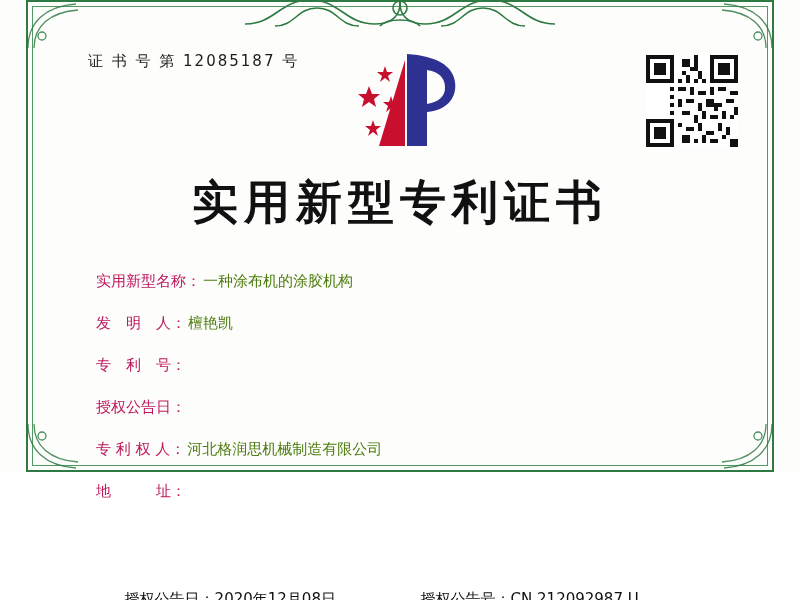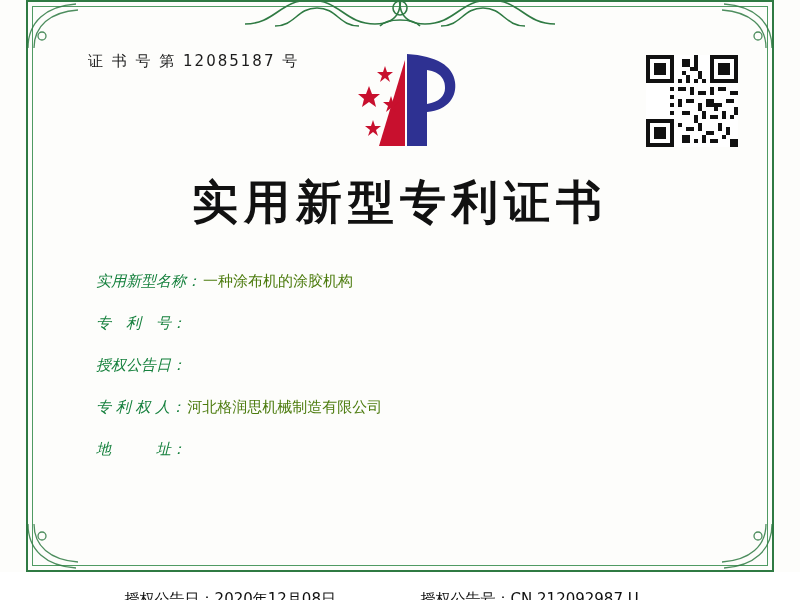--- a/index.html
+++ b/index.html
@@ -10,21 +10,21 @@
     width: 800px;
     height: 600px;
     overflow: hidden;
     background: #ffffff;
     font-family: "Liberation Serif", serif;
   }
 
   .certificate {
     position: relative;
     width: 800px;
-    height: 572px;
+    height: 472px;
     background: #fdfdfb;
     box-sizing: border-box;
   }
 
   
   .border-outer {
     position: absolute;
     left: 26px;
     top: 0px;
     right: 26px;
@@ -119,22 +119,21 @@
   .field-row {
     display: flex;
     align-items: baseline;
     margin-bottom: 23px;
     font-size: 15px;
     color: #101010;
     font-family: "DejaVu Sans", sans-serif;
   }
   .field-label {
     white-space: pre;
-    color: #15803d;
-    font-style: italic;
+    color: #be185d;
   }
   .field-value {
     color: #4d7c0f;
     margin-left: 2px;
   }
 
   .bottom-row {
     position: absolute;
     left: 96px;
     top: 572px;
@@ -299,20 +298,24 @@
   </div>
 
   <div class="title">实用新型专利证书</div>
 
   <div class="fields">
     <div class="field-row">
       <span class="field-label">实用新型名称：</span>
       <span class="field-value">一种涂布机的涂胶机构</span>
     </div>
     <div class="field-row">
+      <span class="field-label">发　明　人：</span>
+      <span class="field-value">檀艳凯</span>
+    </div>
+    <div class="field-row">
       <span class="field-label">专　利　号：</span>
     </div>
     <div class="field-row">
       <span class="field-label">授权公告日：</span>
     </div>
     <div class="field-row">
       <span class="field-label">专 利 权 人：</span>
       <span class="field-value">河北格润思机械制造有限公司</span>
     </div>
     <div class="field-row">

